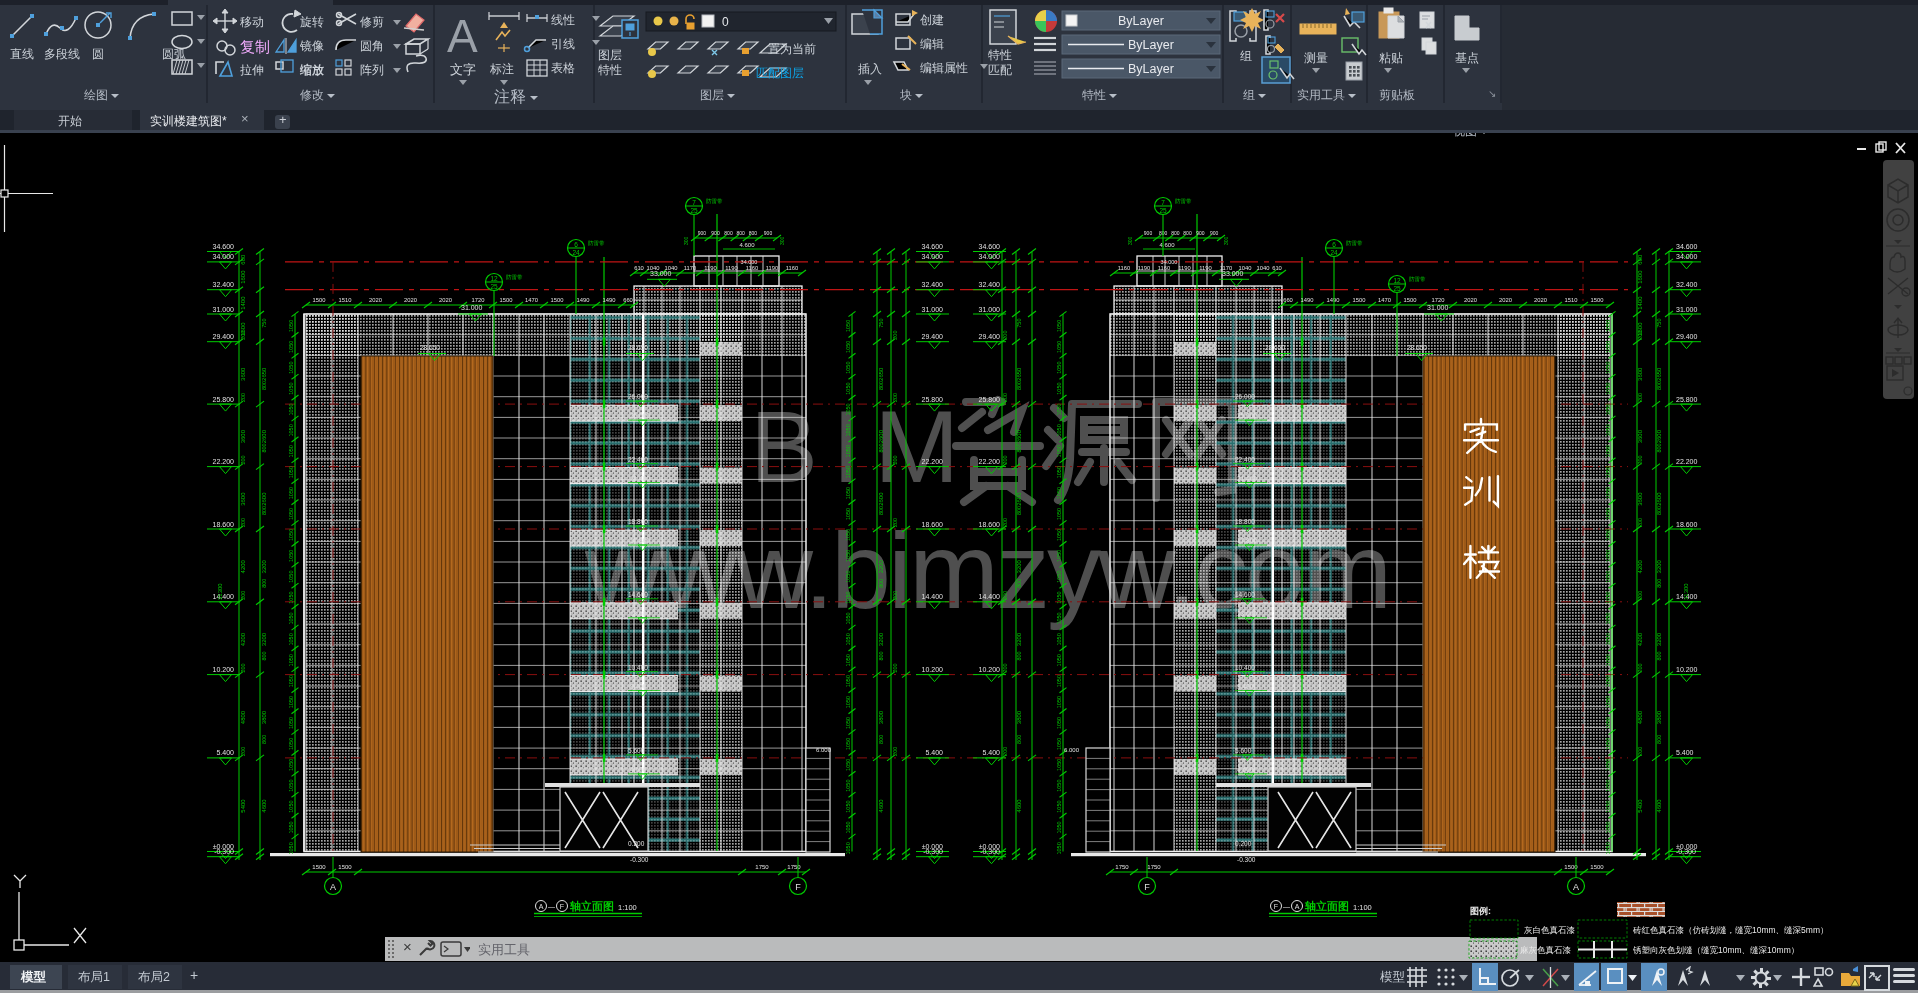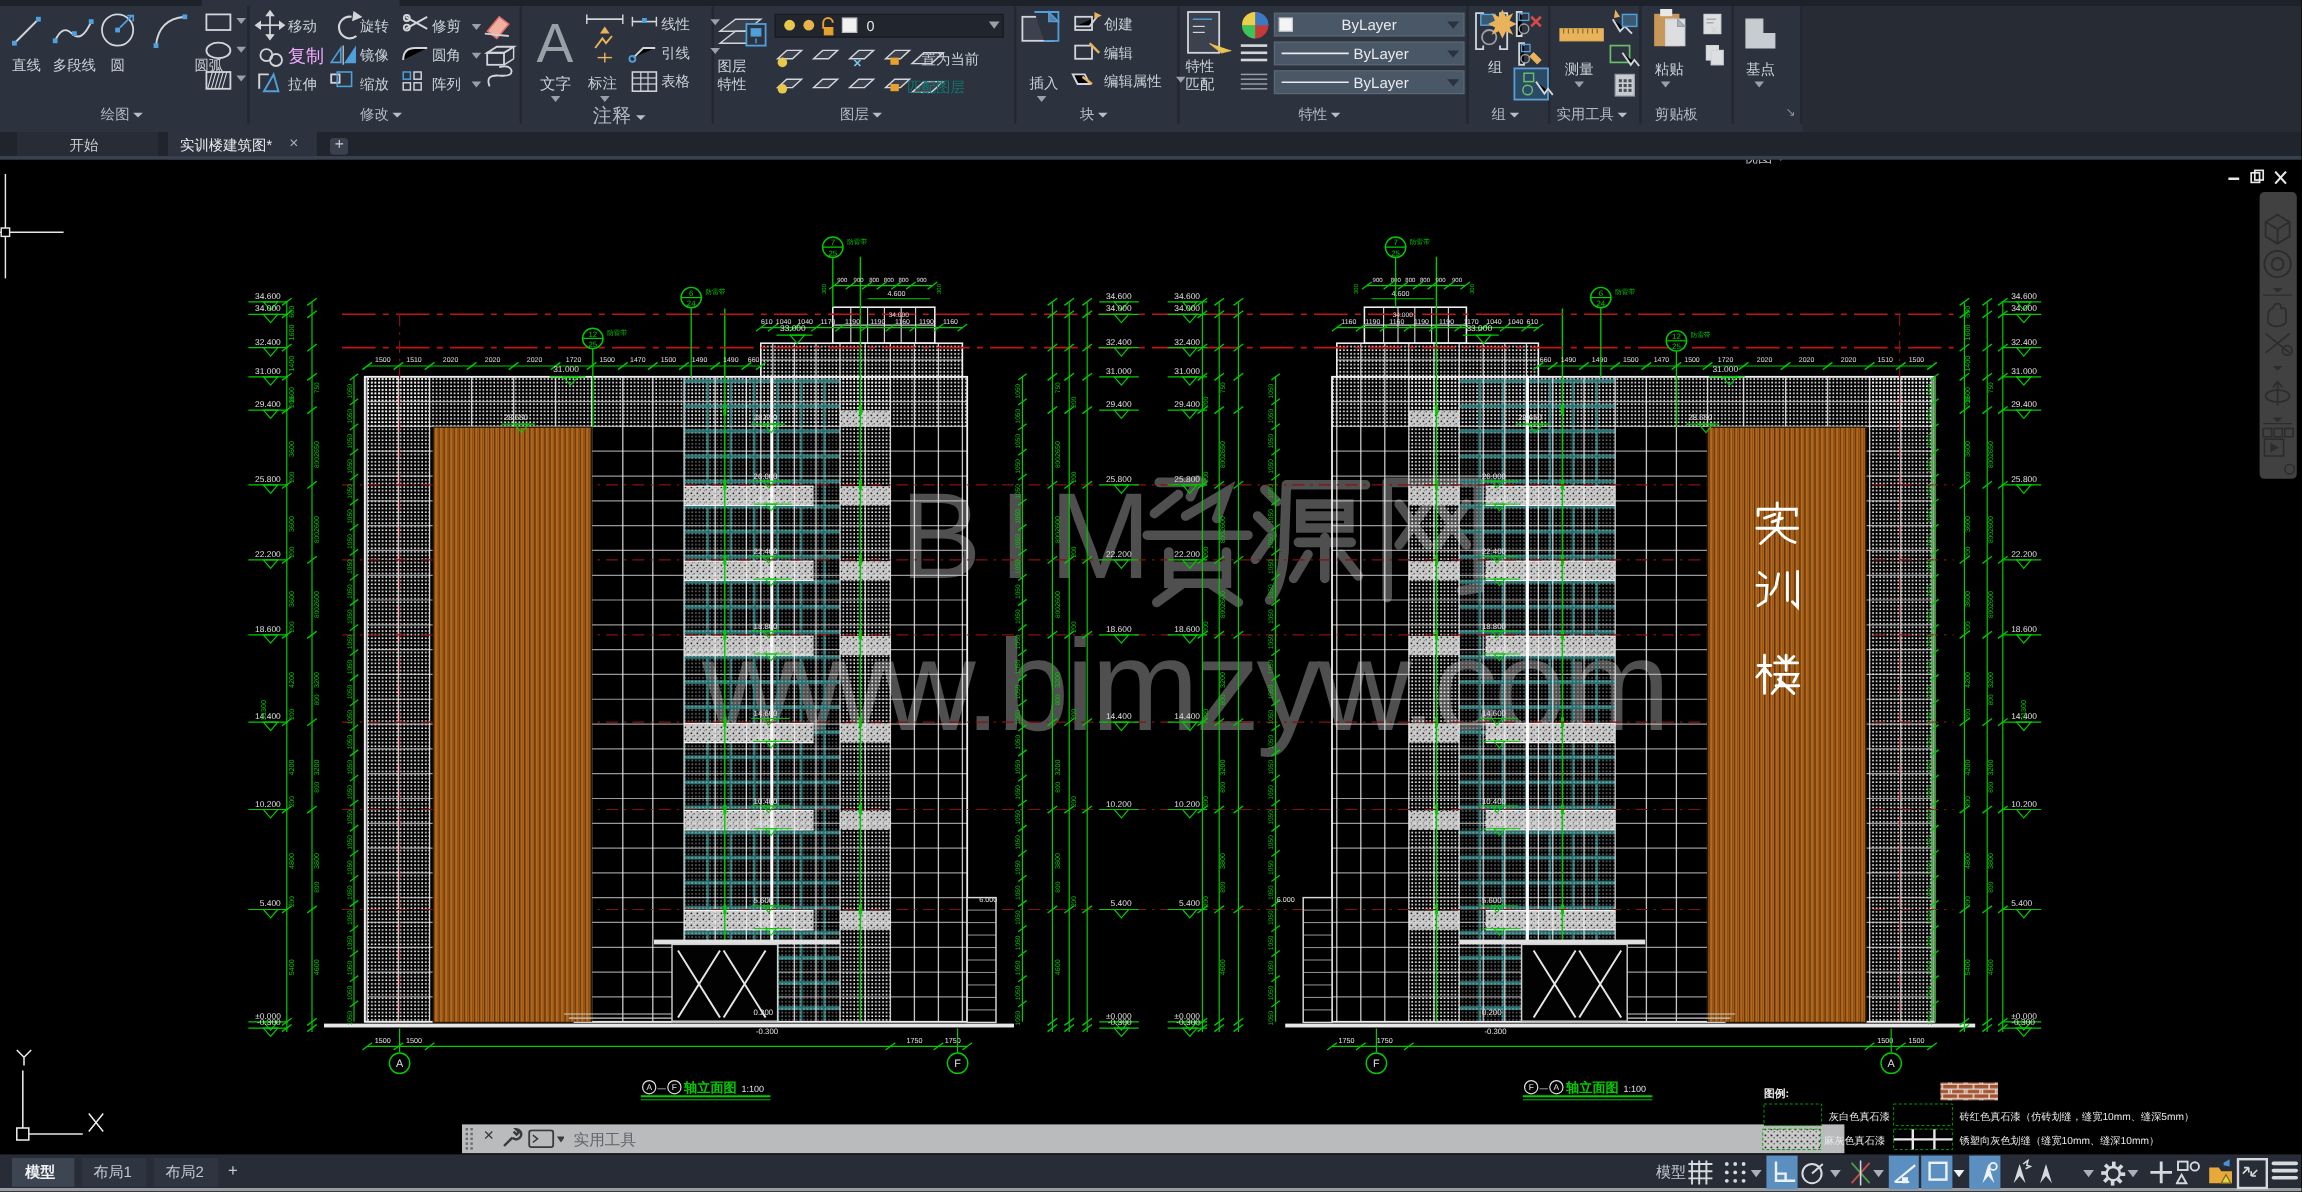--- a/index.html
+++ b/index.html
@@ -240,37 +240,37 @@
     <path d="M1455 16 h14 v12 h10 v12 h-24 z" stroke="#c8ccd0" fill="#c8ccd0" stroke-width="1"></path>
     <path d="M1312 68 l8 0 l-4 5 z" fill="#9aa0a8"></path>
     <path d="M1384 68 l8 0 l-4 5 z" fill="#9aa0a8"></path>
     <path d="M1462 68 l8 0 l-4 5 z" fill="#9aa0a8"></path>
   </svg>
 <div class="a" style="left:240px;top:14px;font-size:12px;color:#ccd2d9;white-space:nowrap;">移动</div>
 <div class="a" style="left:240px;top:38px;font-size:15px;color:#f0abfc;white-space:nowrap;">复制</div>
 <div class="a" style="left:240px;top:62px;font-size:12px;color:#ccd2d9;white-space:nowrap;">拉伸</div>
 <div class="a" style="left:300px;top:14px;font-size:12px;color:#ccd2d9;white-space:nowrap;">旋转</div>
 <div class="a" style="left:300px;top:38px;font-size:12px;color:#ccd2d9;white-space:nowrap;">镜像</div>
-<div class="a" style="left:300px;top:62px;font-size:12px;color:#ccd2d9;white-space:nowrap;">缩放</div>
+<div class="a" style="left:300px;top:62px;font-size:12px;color:#ccd2d9;white-space:nowrap;font-weight:bold;">缩放</div>
 <div class="a" style="left:360px;top:14px;font-size:12px;color:#ccd2d9;white-space:nowrap;">修剪</div>
 <div class="a" style="left:360px;top:38px;font-size:12px;color:#ccd2d9;white-space:nowrap;">圆角</div>
 <div class="a" style="left:360px;top:62px;font-size:12px;color:#ccd2d9;white-space:nowrap;">阵列</div>
 <div class="a" style="left:10px;top:46px;font-size:12px;color:#ccd2d9;white-space:nowrap;">直线</div>
 <div class="a" style="left:44px;top:46px;font-size:12px;color:#ccd2d9;white-space:nowrap;">多段线</div>
 <div class="a" style="left:92px;top:46px;font-size:12px;color:#ccd2d9;white-space:nowrap;">圆</div>
 <div class="a" style="left:130px;top:46px;font-size:12px;color:#ccd2d9;white-space:nowrap;margin-left:32px;">圆弧</div>
 <div class="a" style="left:450px;top:61px;font-size:13px;color:#ccd2d9;white-space:nowrap;">文字</div>
 <div class="a" style="left:490px;top:61px;font-size:12px;color:#ccd2d9;white-space:nowrap;">标注</div>
 <div class="a" style="left:551px;top:12px;font-size:12px;color:#ccd2d9;white-space:nowrap;">线性</div>
 <div class="a" style="left:551px;top:36px;font-size:12px;color:#ccd2d9;white-space:nowrap;">引线</div>
 <div class="a" style="left:551px;top:60px;font-size:12px;color:#ccd2d9;white-space:nowrap;">表格</div>
 <div class="a" style="left:598px;top:47px;font-size:12px;color:#ccd2d9;white-space:nowrap;">图层</div>
 <div class="a" style="left:598px;top:62px;font-size:12px;color:#ccd2d9;white-space:nowrap;">特性</div>
 <div class="a" style="left:768px;top:41px;font-size:12px;color:#ccd2d9;white-space:nowrap;">置为当前</div>
-<div class="a" style="left:756px;top:65px;font-size:12px;color:#0f766e;white-space:nowrap;">匹配图层</div>
+<div class="a" style="left:756px;top:65px;font-size:12px;color:#0ea5e9;white-space:nowrap;">匹配图层</div>
 <div class="a" style="left:858px;top:61px;font-size:12px;color:#ccd2d9;white-space:nowrap;">插入</div>
 <div class="a" style="left:920px;top:12px;font-size:12px;color:#ccd2d9;white-space:nowrap;">创建</div>
 <div class="a" style="left:920px;top:36px;font-size:12px;color:#ccd2d9;white-space:nowrap;">编辑</div>
 <div class="a" style="left:920px;top:60px;font-size:12px;color:#ccd2d9;white-space:nowrap;">编辑属性</div>
 <div class="a" style="left:988px;top:47px;font-size:12px;color:#ccd2d9;white-space:nowrap;">特性</div>
 <div class="a" style="left:988px;top:62px;font-size:12px;color:#ccd2d9;white-space:nowrap;">匹配</div>
 <div class="a" style="left:1240px;top:48px;font-size:12px;color:#ccd2d9;white-space:nowrap;">组</div>
 <div class="a" style="left:1304px;top:50px;font-size:12px;color:#ccd2d9;white-space:nowrap;">测量</div>
 <div class="a" style="left:1379px;top:50px;font-size:12px;color:#ccd2d9;white-space:nowrap;">粘贴</div>
 <div class="a" style="left:1455px;top:50px;font-size:12px;color:#ccd2d9;white-space:nowrap;">基点</div>

